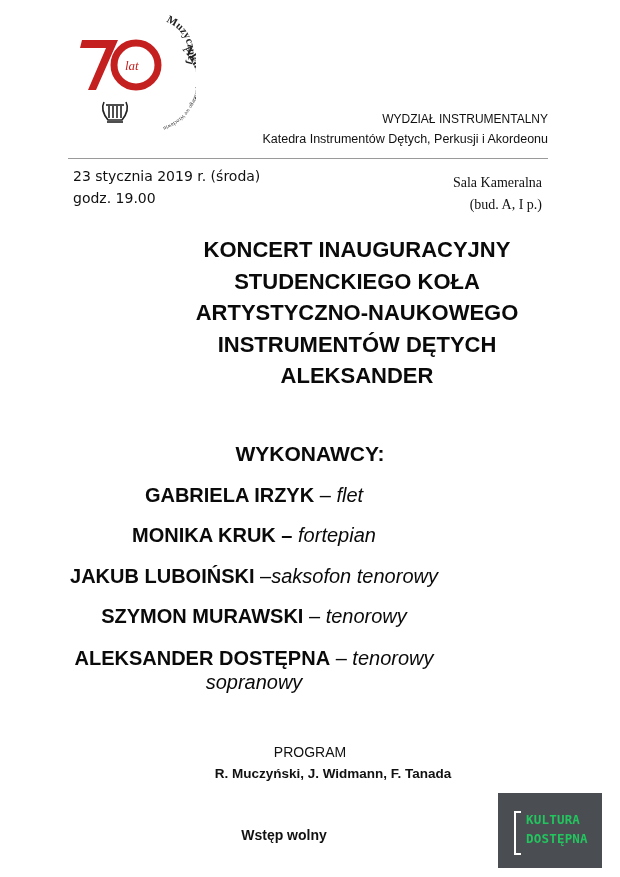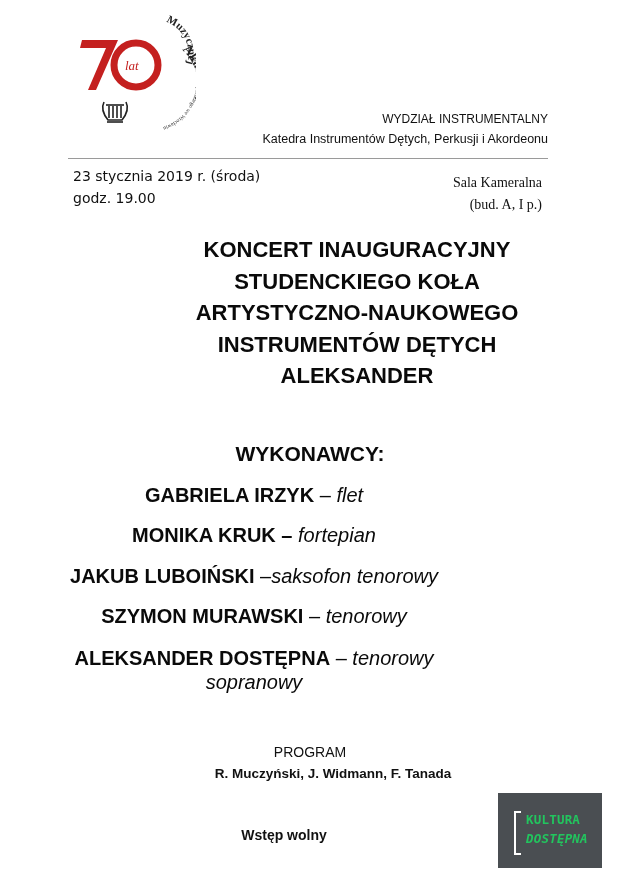--- a/index.html
+++ b/index.html
@@ -43,21 +43,21 @@
                        font-family: "Liberation Sans", sans-serif; font-weight: bold; font-size: 13.5px; color: #111; padding-left: 23px; }
   .entry { position: absolute; left: 0; width: 568px; top: 827px; text-align: center;
            font-family: "Liberation Sans", sans-serif; font-weight: bold; font-size: 14px; color: #111; }
 
   .badge { position: absolute; left: 498px; top: 793px; width: 104px; height: 75px; background: #4a4e52; }
   .badge .bracket { position: absolute; left: 16px; top: 18px; width: 5px; height: 40px;
                     border: 2px solid #fff; border-right: none; }
   .badge .t1, .badge .t2 { position: absolute; left: 28px; font-family: "DejaVu Sans Mono", monospace;
                            font-weight: bold; color: #22c55e; font-size: 12.5px; letter-spacing: 0.2px; }
   .badge .t1 { top: 19px; }
-  .badge .t2 { top: 38px; font-style: italic; }
+  .badge .t2 { top: 38px; }
 </style>
 </head>
 <body>
 
 <div class="page">
 
   <div class="logo">
     <svg viewBox="0 0 118 120" xmlns="http://www.w3.org/2000/svg">
       <defs>
         <path id="arcTop" d="M 88 12 A 34 34 0 0 1 104 64"></path>

